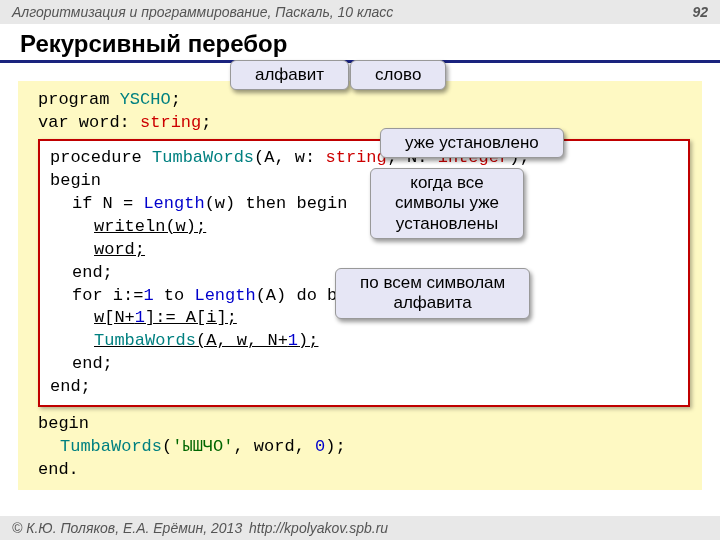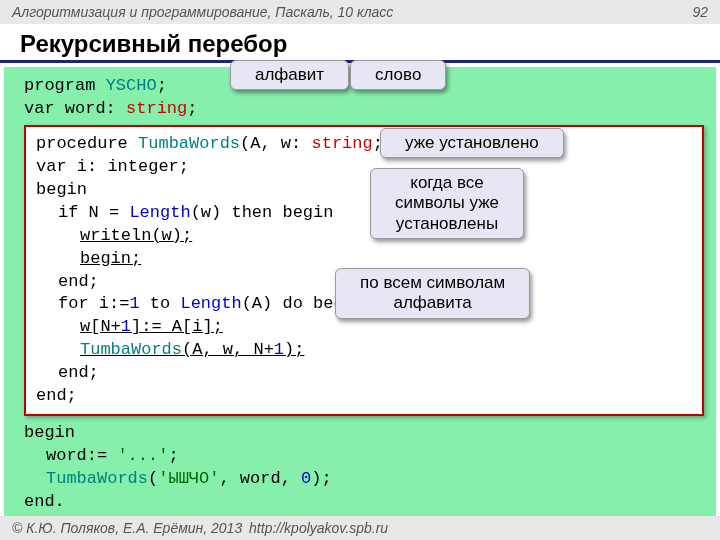--- a/index.html
+++ b/index.html
@@ -15,35 +15,35 @@
   .header {
     background: #e8e8e8;
     padding: 4px 12px;
     display: flex;
     justify-content: space-between;
     font-style: italic;
     color: #555;
     font-size: 14px;
     gap: 41px;
   }
-  .page-num { font-weight: normal; }
+  .page-num { font-weight: bold; }
   .title {
     font-size: 24px;
     font-weight: bold;
     padding: 6px 20px 2px;
     color: #000;
   }
   .title-underline {
     height: 3px;
     background: #1a237e;
     margin: 0 0 0 0;
   }
   .code-outer {
-    background: #86efac;
-    margin: 4px;
+    background: #fef9c3;
+    margin: 18px;
     padding: 8px 12px 8px 20px;
     font-family: "Courier New", monospace;
     font-size: 17px;
     line-height: 1.35;
     position: relative;
   }
   .code-inner {
     background: #fff;
     border: 2px solid #c00000;
     padding: 6px 10px;
@@ -104,45 +104,41 @@
     <span>program </span><span class="kw-teal">YSCHO</span><span>;</span>
   </div>
   <div>
     <span>var word: </span><span class="kw-red">string</span><span>;</span>
   </div>
 
   <div class="code-inner">
     <div>
       <span>procedure </span><span class="kw-teal">TumbaWords</span><span>(A, w: </span><span class="kw-red">string</span><span>; N: </span><span class="kw-red">integer</span><span>);</span>
     </div>
-    <div>var i: integer;</div>
     <div>begin</div>
     <div class="indent1">
       <span>if N = </span><span class="kw-blue">Length</span><span>(w) then begin</span>
     </div>
     <div class="indent2">writeln(w);</div>
-    <div class="indent2">begin;</div>
+    <div class="indent2">word;</div>
     <div class="indent1">end;</div>
     <div class="indent1">
       <span>for i:=</span><span class="kw-blue">1</span><span> to </span><span class="kw-blue">Length</span><span>(A) do begin</span>
     </div>
     <div class="indent2">
       <span>w[N+</span><span class="kw-blue">1</span><span>]:= A[i];</span>
     </div>
     <div class="indent2">
       <span class="kw-teal">TumbaWords</span><span>(A, w, N+</span><span class="kw-blue">1</span><span>);</span>
     </div>
     <div class="indent1">end;</div>
     <div>end;</div>
   </div>
 
   <div>begin</div>
-  <div class="indent1">
-    <span>word:= </span><span class="kw-green">'...'</span><span>;</span>
-  </div>
   <div class="indent1">
     <span class="kw-teal">TumbaWords</span><span>(</span><span class="kw-green">'ЫШЧО'</span><span>, word, </span><span class="kw-blue">0</span><span>);</span>
   </div>
   <div>end.</div>
 </div>
 
 <div class="callout c-alphabet">алфавит</div>
 <div class="callout c-word">слово</div>
 <div class="callout c-set">уже установлено</div>
 <div class="callout c-when" style="white-space:pre-line">когда все

